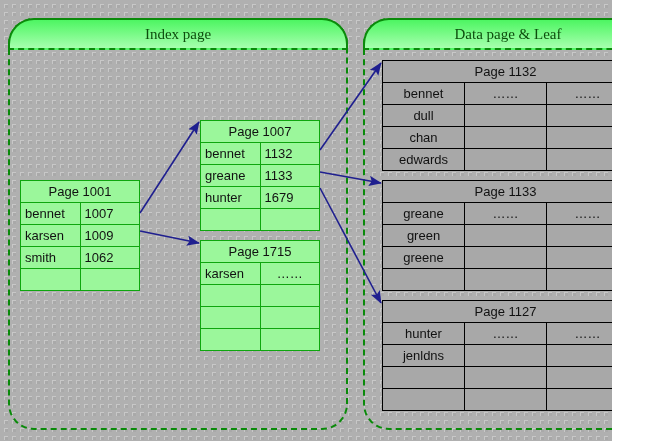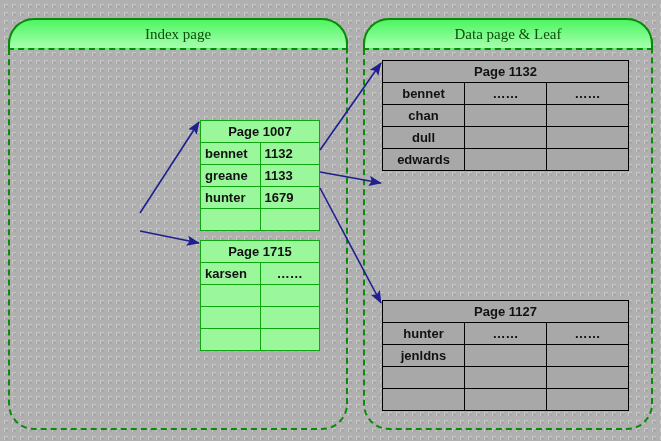--- a/index.html
+++ b/index.html
@@ -1,18 +1,18 @@
 <!DOCTYPE html>
 <html><head>
 <meta charset="utf-8">
 <style>
   html,body{margin:0;padding:0;background:#ffffff;}
   #canvas{
     position:relative;
-    width:661px;height:441px;
+    width:612px;height:441px;
     overflow:hidden;
     background-color:#ffffff;
     background-image:
       
       repeating-linear-gradient(to right,
         #a9a9a9 0px,#a9a9a9 3px,transparent 3px,transparent 7px),
       repeating-linear-gradient(to bottom,
         #a9a9a9 0px,#a9a9a9 3px,transparent 3px,transparent 7px);
     background-size:1px 100%,100% 1px;
     font-family:"Liberation Sans", sans-serif;
@@ -60,21 +60,20 @@
     display:flex;align-items:center;justify-content:center;
     font-family:"Liberation Serif", serif;
     font-size:15px;
     color:#0d4d0d;
   }
 
   table.pg{
     position:absolute;
     border-collapse:collapse;
     table-layout:fixed;
-    font-weight:bold;
   }
   table.pg td{
     height:21px;
     padding:0 4px;
     font-size:13px;
     line-height:21px;
     white-space:nowrap;
     overflow:hidden;
   }
   
@@ -112,20 +111,43 @@
   <div class="gridlayer grid-major-h" style="background-size:100% 40px;"></div>
 
   <div class="container" style="left:8px;top:18px;width:340px;height:412px;">
     <div class="container-header">Index page</div>
   </div>
 
   <div class="container" style="left:363px;top:18px;width:290px;height:412px;">
     <div class="container-header">Data page &amp; Leaf</div>
   </div>
 
+  <table class="pg green" style="left:20px;top:180px;width:120px;">
+    <tbody>
+        <tr>
+      <td class="hdr" colspan="2">Page 1001</td>
+    </tr>
+    <tr>
+      <td class="key" style="width:58px">bennet</td>
+      <td class="val" style="width:60px">1007</td>
+    </tr>
+    <tr>
+      <td class="key">karsen</td>
+      <td class="val">1009</td>
+    </tr>
+    <tr>
+      <td class="key">smith</td>
+      <td class="val">1062</td>
+    </tr>
+    <tr>
+      <td class="key"></td>
+      <td class="val"></td>
+    </tr>
+  </tbody>
+    </table>
 
   <table class="pg green" style="left:200px;top:120px;width:120px;border-radius:20px;">
     <tbody>
         <tr>
       <td class="hdr" colspan="2">Page 1007</td>
     </tr>
     <tr>
       <td class="key" style="width:58px">bennet</td>
       <td class="val" style="width:60px">1132</td>
     </tr>
@@ -172,37 +194,64 @@
     <tbody>
         <tr>
       <td class="hdr" colspan="3">Page 1132</td>
     </tr>
     <tr>
       <td style="width:77px">bennet</td>
       <td style="width:85px">……</td>
       <td>……</td>
     </tr>
     <tr>
+      <td>dull</td>
+      <td></td>
+      <td></td>
+    </tr>
+    <tr>
       <td>chan</td>
       <td></td>
       <td></td>
     </tr>
     <tr>
-      <td>dull</td>
-      <td></td>
-      <td></td>
-    </tr>
-    <tr>
       <td>edwards</td>
       <td></td>
       <td></td>
     </tr>
   </tbody>
     </table>
 
+  <table class="pg gray" style="left:382px;top:180px;width:247px;">
+    <tbody>
+        <tr>
+      <td class="hdr" colspan="3">Page 1133</td>
+    </tr>
+    <tr>
+      <td style="width:77px">greane</td>
+      <td style="width:85px">……</td>
+      <td>……</td>
+    </tr>
+    <tr>
+      <td>green</td>
+      <td></td>
+      <td></td>
+    </tr>
+    <tr>
+      <td>greene</td>
+      <td></td>
+      <td></td>
+    </tr>
+    <tr>
+      <td></td>
+      <td></td>
+      <td></td>
+    </tr>
+  </tbody>
+    </table>
 
   <table class="pg gray" style="left:382px;top:300px;width:247px;padding-left:16px;">
     <tbody>
         <tr>
       <td class="hdr" colspan="3">Page 1127</td>
     </tr>
     <tr>
       <td style="width:77px">hunter</td>
       <td style="width:85px">……</td>
       <td>……</td>

